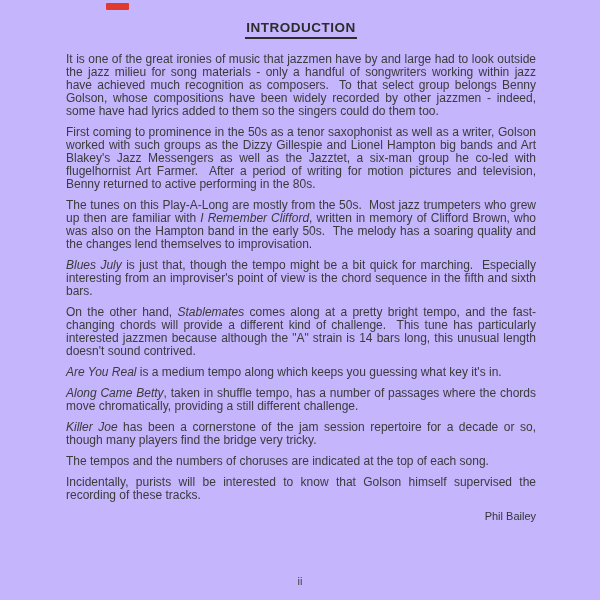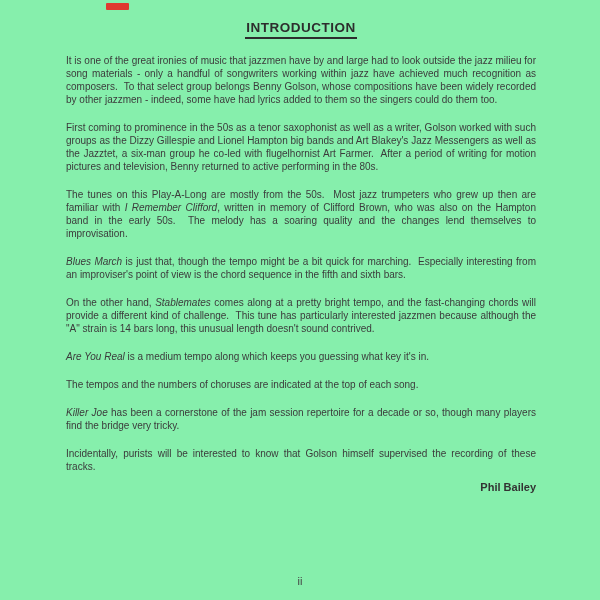--- a/index.html
+++ b/index.html
@@ -35,62 +35,63 @@
   }
   .title-text {
     font-weight: bold;
     color: #2d2d2d;
     letter-spacing: 0.5px;
     border-bottom: 2px solid #2d2d2d;
     padding: 0 1px 1px 1px;
     display: inline-block;
   }
   .para {
-    margin: 15px 0 8px 0;
-    font-size: 10px;
+    margin: 0 0 8px 0;
+    font-size: 12px;
     line-height: 13px;
     text-align: justify;
     white-space: pre-wrap;
   }
   .bolditalic { font-weight: normal; font-style: italic; }
   .signature {
     text-align: right;
-    font-weight: bold;
+    font-weight: normal;
     font-size: 11px;
     line-height: 13px;
     margin-top: 8px;
     color: #333333;
   }
   .footer {
     position: absolute;
     left: 0;
     right: 0;
     bottom: 13px;
     text-align: center;
     font-size: 11px;
     color: #444444;
     margin-top: 32px;
   }
 </style>
 </head>
 <body>
 
-<div class="page" style="color: rgb(59, 59, 59); background: #86efac;">
+<div class="page" style="color: rgb(59, 59, 59); background: #c4b5fd;">
   <div class="red-marker" style="background: rgb(224, 58, 47);"></div>
   <div class="content">
     <div class="title-wrap">
       <span class="title-text">INTRODUCTION</span>
     </div>
     <div id="doc-body">
         <p class="para"><span>It is one of the great ironies of music that jazzmen have by and large had to look outside the jazz milieu for song materials - only a handful of songwriters working within jazz have achieved much recognition as composers.  To that select group belongs Benny Golson, whose compositions have been widely recorded by other jazzmen - indeed, some have had lyrics added to them so the singers could do them too.</span></p>
         <p class="para"><span>First coming to prominence in the 50s as a tenor saxophonist as well as a writer, Golson worked with such groups as the Dizzy Gillespie and Lionel Hampton big bands and Art Blakey's Jazz Messengers as well as the Jazztet, a six-man group he co-led with flugelhornist Art Farmer.  After a period of writing for motion pictures and television, Benny returned to active performing in the 80s.</span></p>
         <p class="para"><span>The tunes on this Play-A-Long are mostly from the 50s.  Most jazz trumpeters who grew up then are familiar with </span><span class="bolditalic">I Remember Clifford</span><span>, written in memory of Clifford Brown, who was also on the Hampton band in the early 50s.  The melody has a soaring quality and the changes lend themselves to improvisation.</span></p>
-        <p class="para"><span class="bolditalic">Blues March</span><span> is just that, though the tempo might be a bit quick for marching.  Especially interesting from an improviser's point of view is the chord sequence in the fifth and sixth bars.</span></p>
+        <p class="para"><span class="bolditalic">Blues July</span><span> is just that, though the tempo might be a bit quick for marching.  Especially interesting from an improviser's point of view is the chord sequence in the fifth and sixth bars.</span></p>
         <p class="para"><span>On the other hand, </span><span class="bolditalic">Stablemates</span><span> comes along at a pretty bright tempo, and the fast-changing chords will provide a different kind of challenge.  This tune has particularly interested jazzmen because although the "A" strain is 14 bars long, this unusual length doesn't sound contrived.</span></p>
         <p class="para"><span class="bolditalic">Are You Real</span><span> is a medium tempo along which keeps you guessing what key it's in.</span></p>
+        <p class="para"><span class="bolditalic">Along Came Betty</span><span>, taken in shuffle tempo, has a number of passages where the chords move chromatically, providing a still different challenge.</span></p>
+        <p class="para"><span class="bolditalic">Killer Joe</span><span> has been a cornerstone of the jam session repertoire for a decade or so, though many players find the bridge very tricky.</span></p>
         <p class="para"><span>The tempos and the numbers of choruses are indicated at the top of each song.</span></p>
-        <p class="para"><span class="bolditalic">Killer Joe</span><span> has been a cornerstone of the jam session repertoire for a decade or so, though many players find the bridge very tricky.</span></p>
         <p class="para"><span>Incidentally, purists will be interested to know that Golson himself supervised the recording of these tracks.</span></p>
       </div>
     <div class="signature">Phil Bailey</div>
   </div>
   <div class="footer">ii</div>
 </div>
 
 </body></html>

